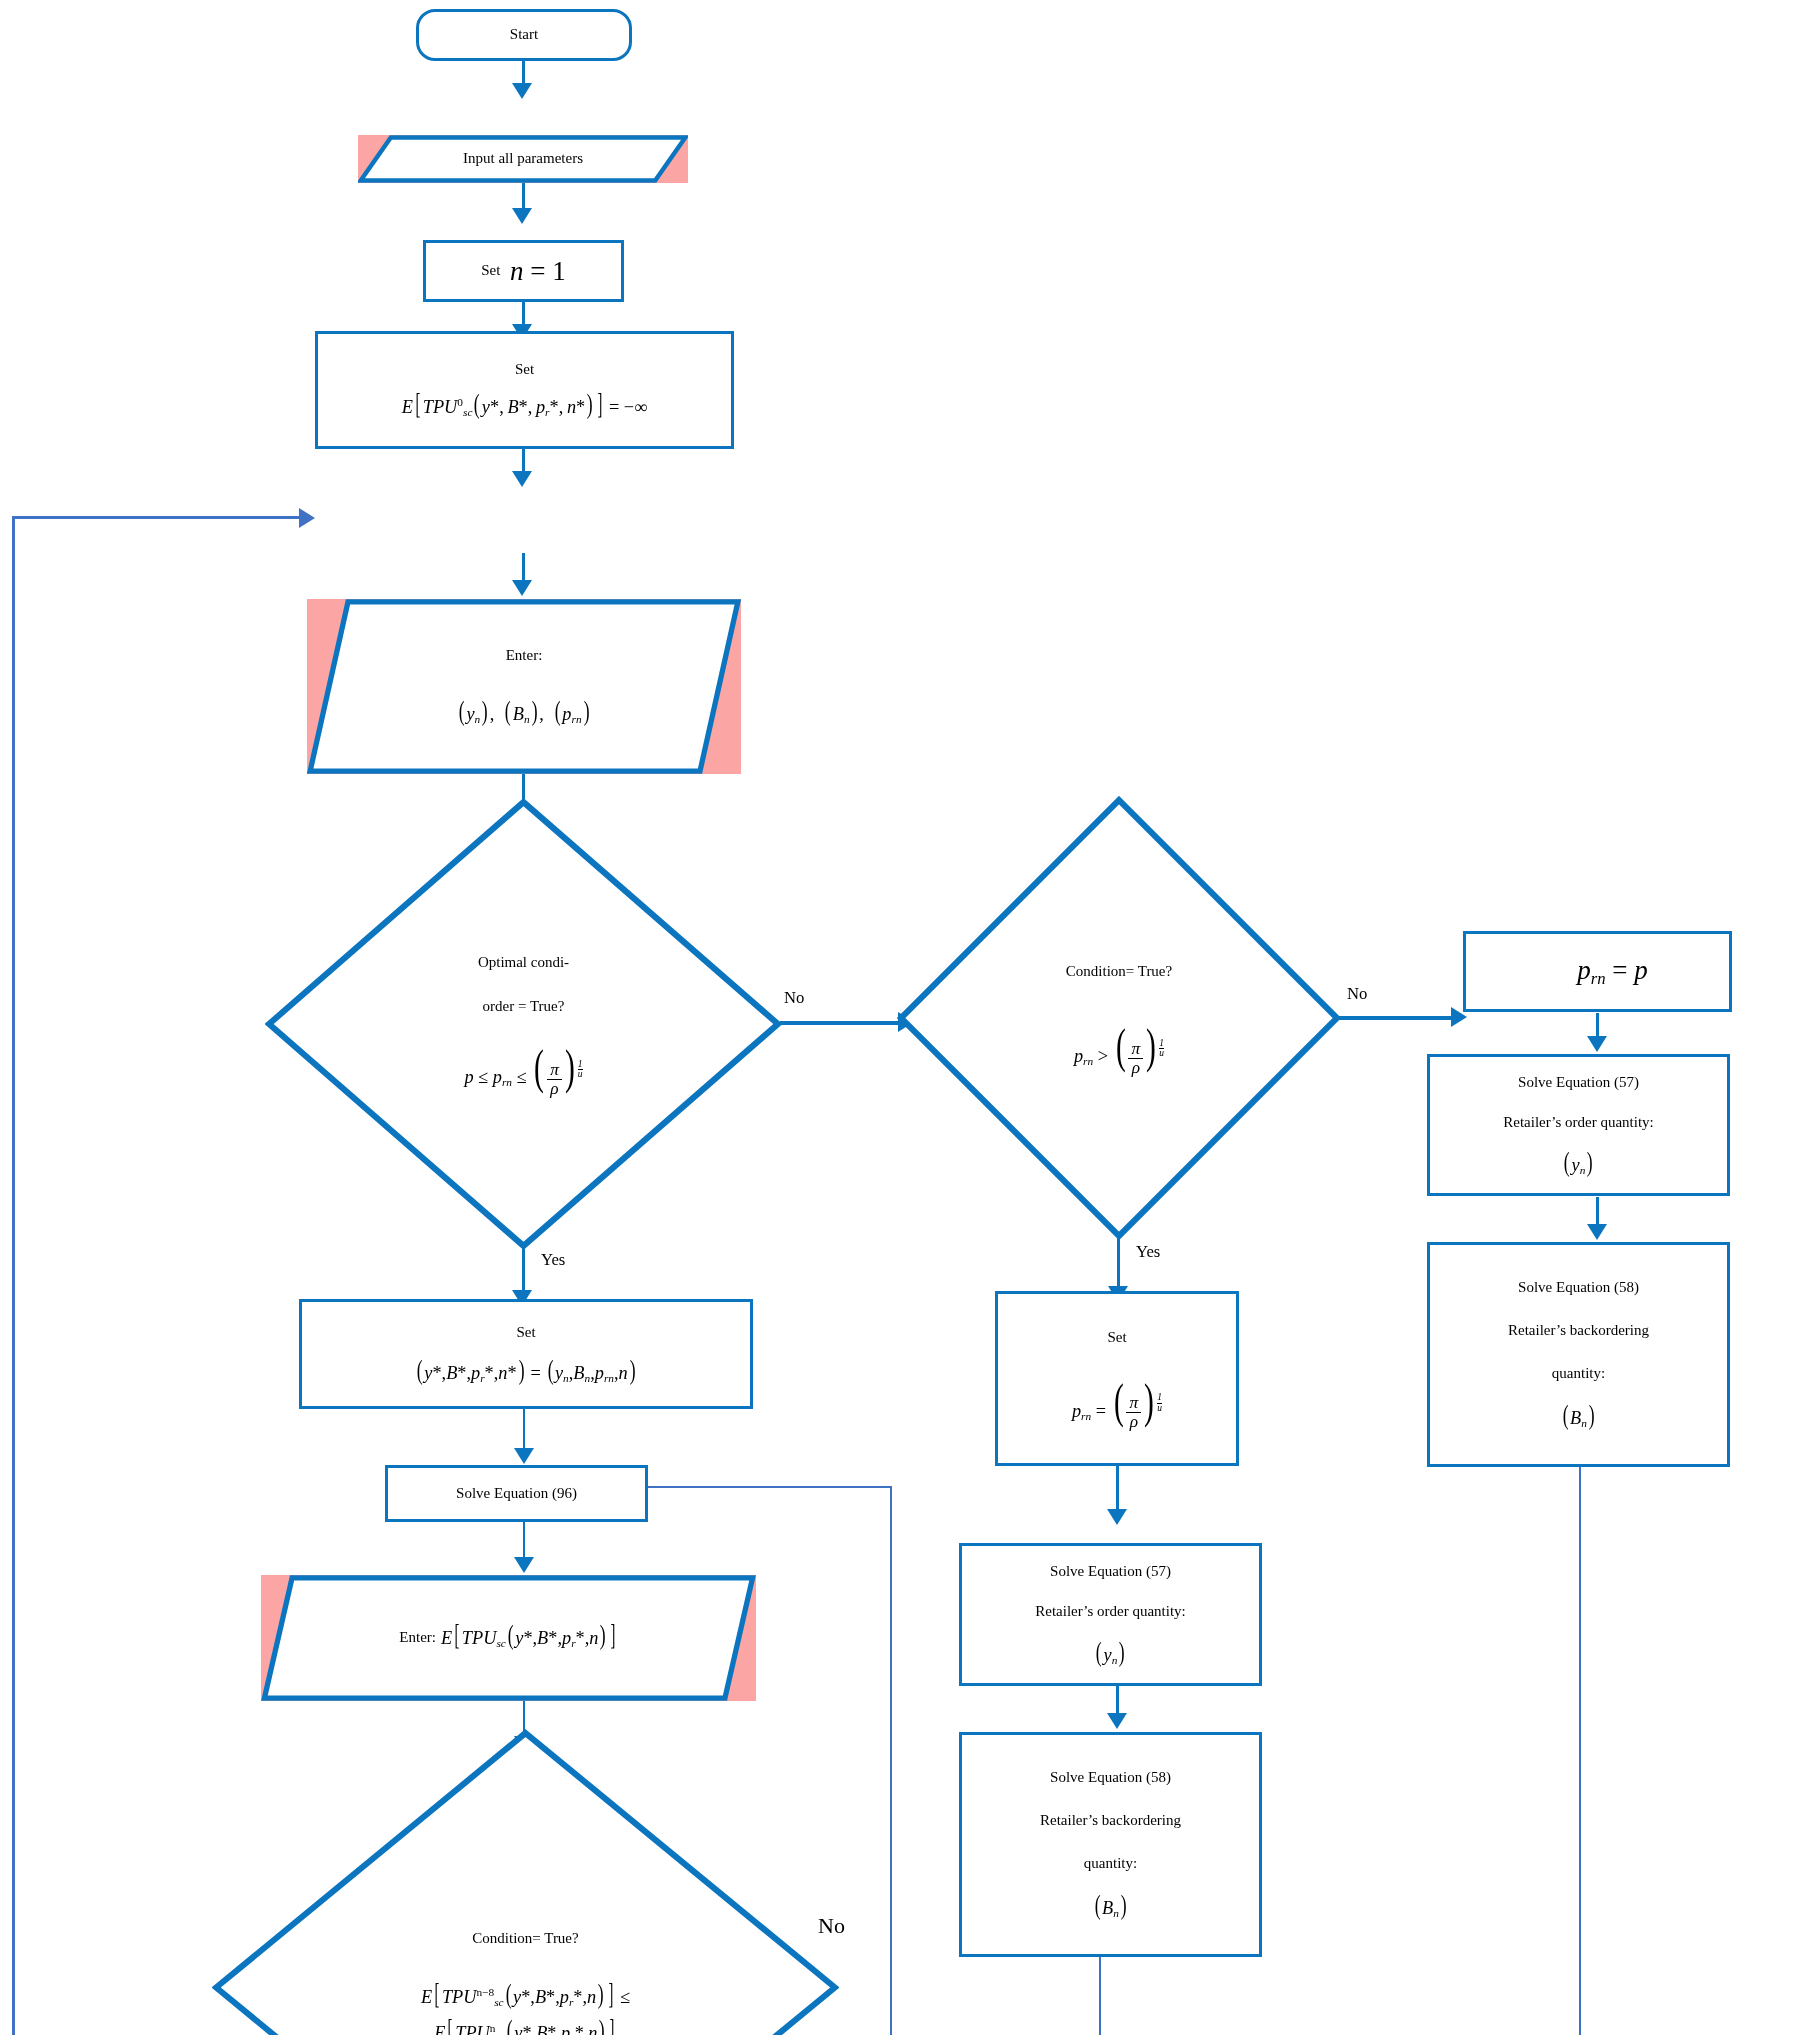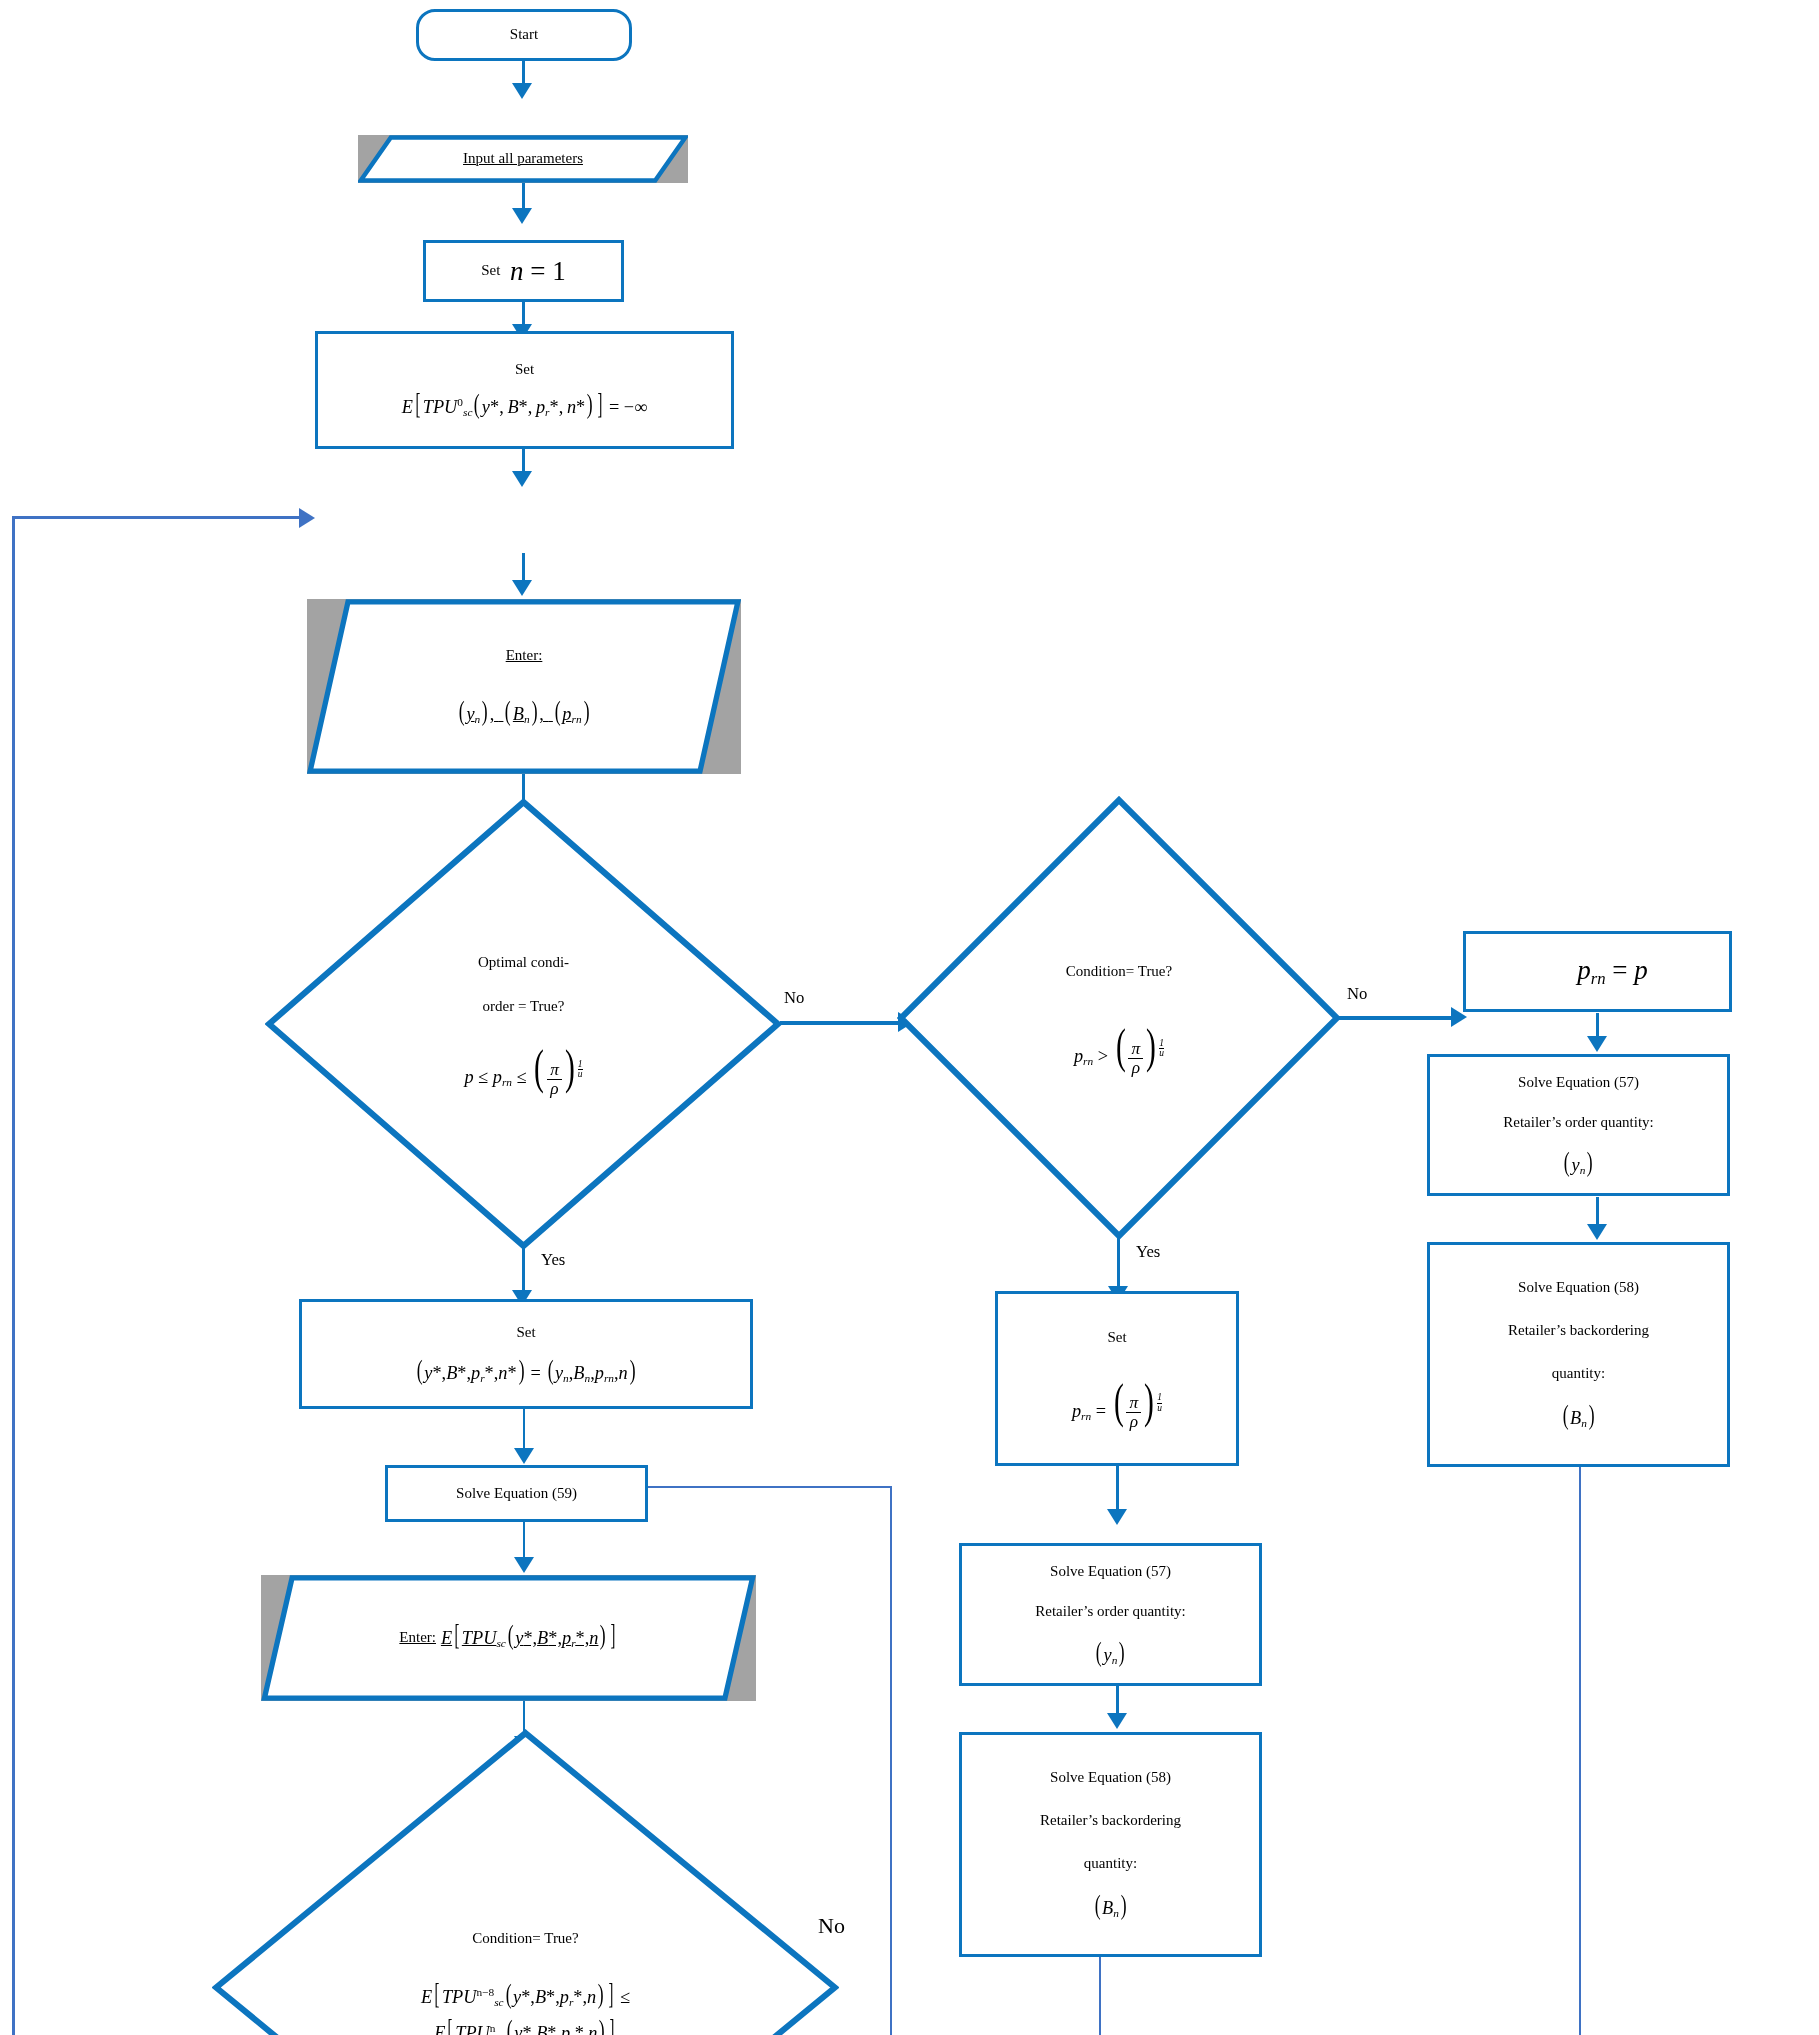--- a/index.html
+++ b/index.html
@@ -4,21 +4,21 @@
 <style>
   html,body{margin:0;padding:0;background:#ffffff;}
   body{font-family:"Liberation Serif", serif;}
   #stage{position:relative;width:1820px;height:2346px;background:#fff;overflow:hidden;}
 
   
   .node{position:absolute;box-sizing:border-box;display:flex;flex-direction:column;
         align-items:center;justify-content:center;text-align:center;color:#000;}
   .rect{border:3.7px solid #0c75bf;background:#fff;}
   .term{border:3.7px solid #0c75bf;background:#fff;border-radius:19px;}
-  .para{background:#a3a3a3;text-decoration:underline;}
+  .para{background:#fca5a5;}
   .para .inner{position:relative;z-index:2;width:100%;}
   .diamond-wrap{position:absolute;}
   .diamond-wrap svg{position:absolute;left:0;top:0;}
   .diamond-text{position:absolute;left:0;top:0;width:100%;height:100%;
       display:flex;flex-direction:column;align-items:center;justify-content:center;text-align:center;}
 
   .t{font-size:15px;line-height:1.55;white-space:nowrap;}
   .mline{font-size:18.3px;line-height:1.5;font-style:normal;}
   .big{font-size:27px;}
 
@@ -288,21 +288,21 @@
           <span class="paren">(</span>
         </span><i class="mi">y</i><sub>n</sub><span class="mn">,</span><i class="mi">B</i><sub>n</sub><span class="mn">,</span><i class="mi">p</i><sub>rn</sub><span class="mn">,</span><i class="mi">n</i><span class="pgrp">
           <span class="paren">)</span>
         </span>
     </span>
   </div>
   <div class="ln" style="left:523px;top:1408px;width:2.4px;height:42px;"></div>
   <div class="arrow arr-down" style="left:514px;top:1448px;"></div>
 
   <div class="node rect" style="left:385px;top:1465px;width:263px;height:57px;">
-    <span class="t">Solve Equation (59)</span>
+    <span class="t">Solve Equation (96)</span>
   </div>
   <div class="ln" style="left:523px;top:1522px;width:2.4px;height:37px;"></div>
   <div class="arrow arr-down" style="left:514px;top:1557px;"></div>
 
   <div class="node para" style="left:261px;top:1575px;width:495px;height:126px;">
     <svg width="495" height="126" style="position:absolute;left:0;top:0;" viewBox="0 0 1215 310">
       <polygon points="75,7 1208,7 1140,303 7,303" fill="#ffffff" stroke="#0c75bf" stroke-width="13"></polygon>
     </svg>
     <div class="inner" style="display:flex;flex-direction:row;gap:4.9px;align-items:center;justify-content:center;">
       <span class="t">Enter:</span>

